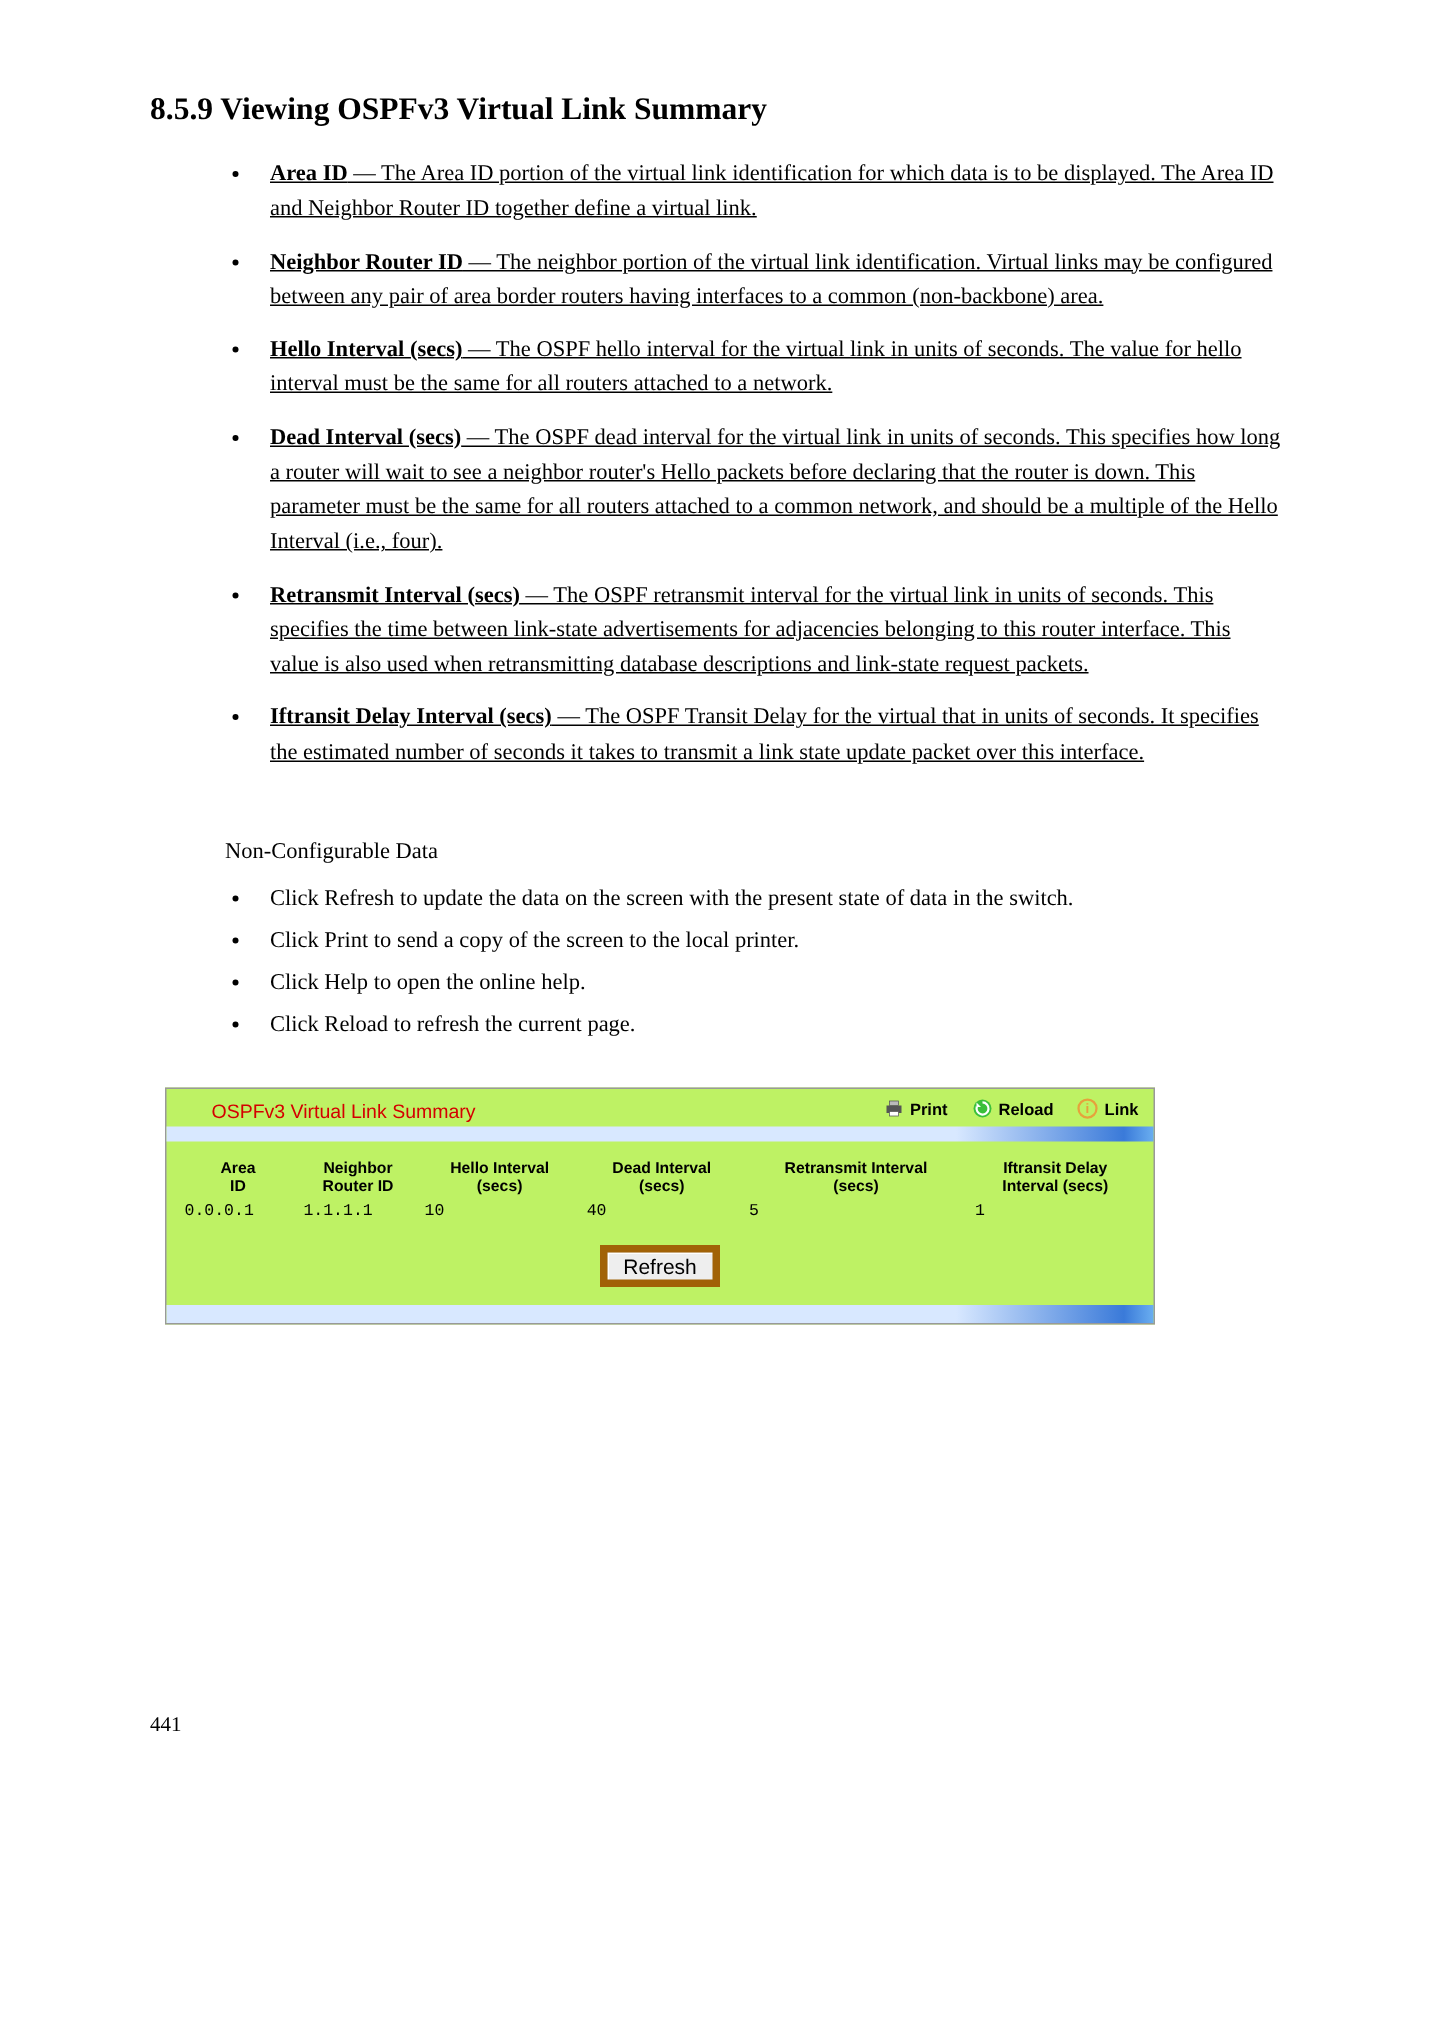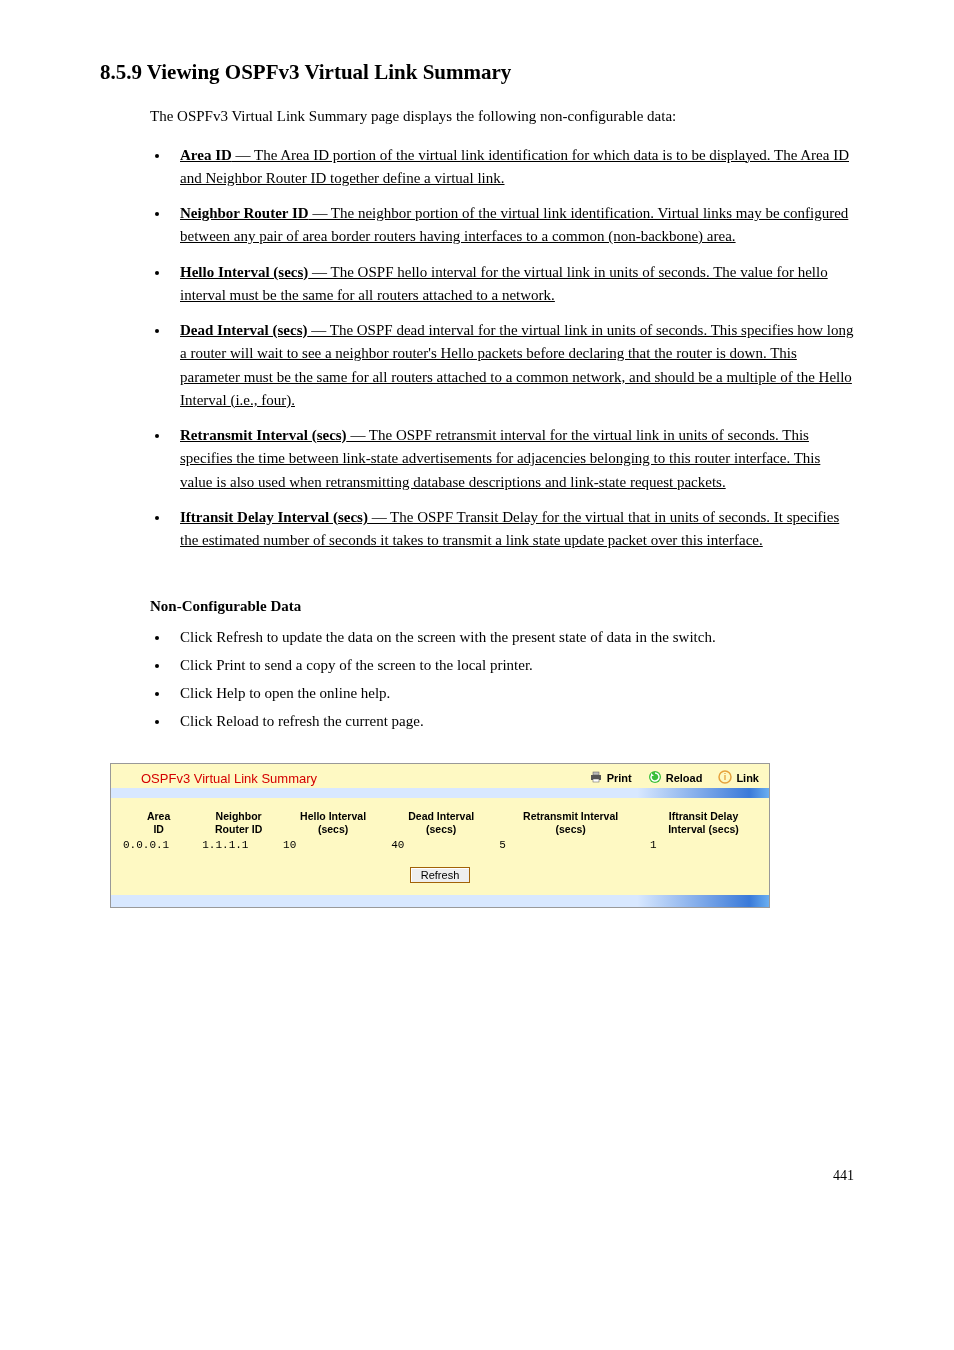--- a/index.html
+++ b/index.html
@@ -38,42 +38,42 @@
     line-height: 1.55;
     margin-bottom: 12px;
     padding-left: 10px;
   }
   ul.fields li .fname {
     font-weight: bold;
   }
   .cmd-title {
     font-family: "Times New Roman", serif;
     font-size: 15px;
-    font-weight: bold;
+    font-weight: normal;
     margin: 10px 0 10px 50px;
   }
   ul.cmds {
     list-style: disc;
     margin: 0 0 30px 70px;
     padding: 0;
   }
   ul.cmds li {
     font-family: "Times New Roman", serif;
     font-size: 15px;
     line-height: 1.6;
     padding-left: 10px;
     margin-bottom: 4px;
   }
 
   
   .panel-wrap {
     margin-left: 10px;
     border: 1px solid #999;
     width: 658px;
-    background: #fef9c3;
+    background: #bef264;
   }
   .panel-header {
     display: flex;
     align-items: center;
     padding: 6px 10px 2px 30px;
   }
   .panel-title {
     color: #d40000;
     font-family: Verdana, Arial, sans-serif;
     font-size: 13px;
@@ -123,42 +123,41 @@
     padding: 2px 4px;
     text-align: left;
     font-family: "Courier New", monospace;
     font-size: 11px;
   }
   .refresh-row {
     padding-top: 14px;
   }
   .refresh-btn {
     font-family: Tahoma, Arial, sans-serif;
-    font-size: 11px;
+    font-size: 14px;
     padding: 1px 10px;
     background: #eee;
-    border: 1px solid #a16207;
+    border: 5px solid #a16207;
     box-shadow: inset 1px 1px 0 #fff;
     cursor: pointer;
   }
   .footer-page {
-    text-align: right;
+    text-align: left;
     font-family: "Times New Roman", serif;
     font-size: 14px;
     margin-top: 260px;
   }
 </style>
 </head>
 <body>
 
 <div class="page">
 
   <div class="section-heading">8.5.9 Viewing OSPFv3 Virtual Link Summary</div>
 
-  <div class="intro">The OSPFv3 Virtual Link Summary page displays the following non-configurable data:</div>
 
   <ul class="fields">
     <li><span class="fname">Area ID</span><span> — The Area ID portion of the virtual link identification for which data is to be displayed. The Area ID and Neighbor Router ID together define a virtual link.</span></li>
     <li><span class="fname">Neighbor Router ID</span><span> — The neighbor portion of the virtual link identification. Virtual links may be configured between any pair of area border routers having interfaces to a common (non-backbone) area.</span></li>
     <li><span class="fname">Hello Interval (secs)</span><span> — The OSPF hello interval for the virtual link in units of seconds. The value for hello interval must be the same for all routers attached to a network.</span></li>
     <li><span class="fname">Dead Interval (secs)</span><span> — The OSPF dead interval for the virtual link in units of seconds. This specifies how long a router will wait to see a neighbor router's Hello packets before declaring that the router is down. This parameter must be the same for all routers attached to a common network, and should be a multiple of the Hello Interval (i.e., four).</span></li>
     <li><span class="fname">Retransmit Interval (secs)</span><span> — The OSPF retransmit interval for the virtual link in units of seconds. This specifies the time between link-state advertisements for adjacencies belonging to this router interface. This value is also used when retransmitting database descriptions and link-state request packets.</span></li>
     <li><span class="fname">Iftransit Delay Interval (secs)</span><span> — The OSPF Transit Delay for the virtual that in units of seconds. It specifies the estimated number of seconds it takes to transmit a link state update packet over this interface.</span></li>
   </ul>
 

